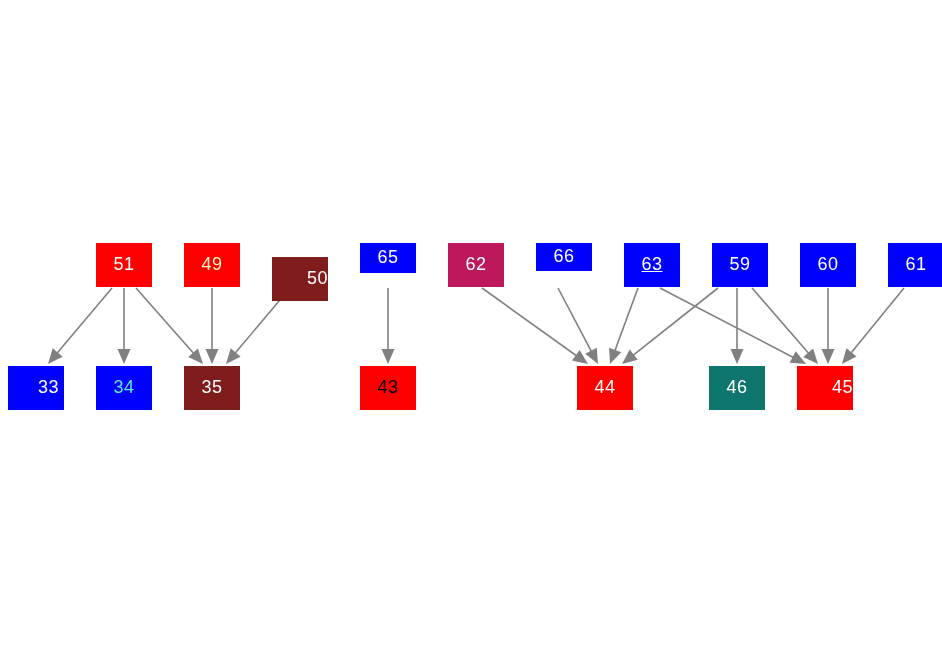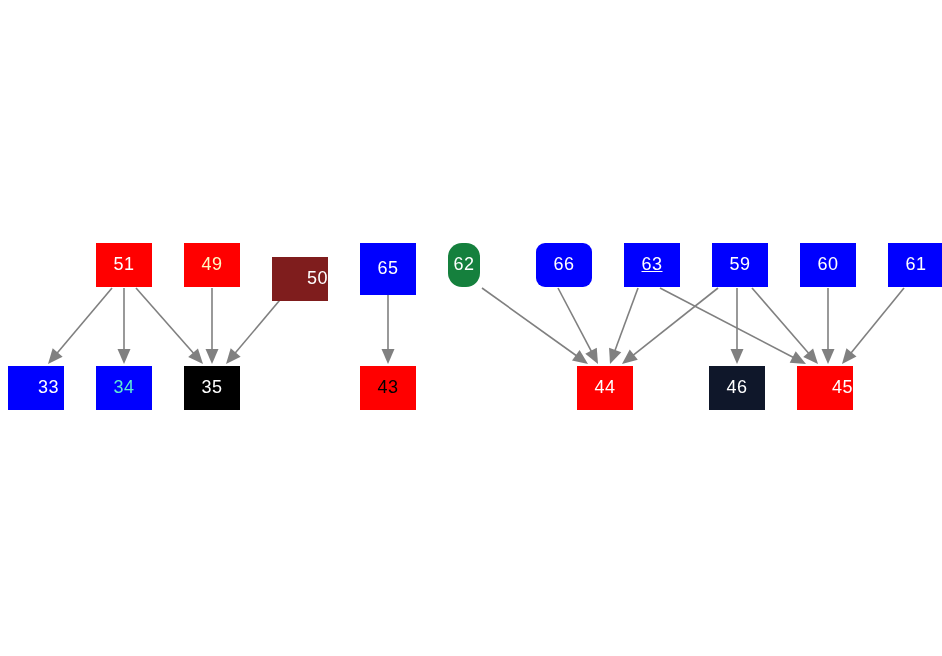--- a/index.html
+++ b/index.html
@@ -111,56 +111,56 @@
   <div id="node-layer">
       <div class="graph-node" style="left: 96px; top: 243px; width: 56px; height: 44px; background: rgb(255, 0, 0); color: rgb(255, 255, 255);">
         <span class="node-label">51</span>
       </div>
       <div class="graph-node" style="left: 184px; top: 243px; width: 56px; height: 44px; background: rgb(255, 0, 0); color: #fef9c3;">
         <span class="node-label">49</span>
       </div>
       <div class="graph-node" style="left: 272px; top: 257px; width: 56px; height: 44px; background: #7f1d1d; color: rgb(255, 255, 255); justify-content: flex-end;">
         <span class="node-label">50</span>
       </div>
-      <div class="graph-node" style="left: 360px; top: 243px; width: 56px; height: 52px; background: rgb(0, 0, 255); color: rgb(255, 255, 255);">
+      <div class="graph-node" style="left: 360px; top: 243px; width: 56px; height: 30px; background: rgb(0, 0, 255); color: rgb(255, 255, 255);">
         <span class="node-label">65</span>
       </div>
-      <div class="graph-node" style="left: 448px; top: 243px; width: 32px; height: 44px; background: #15803d; color: rgb(255, 255, 255); border-radius: 14px;">
+      <div class="graph-node" style="left: 448px; top: 243px; width: 56px; height: 44px; background: #be185d; color: rgb(255, 255, 255);">
         <span class="node-label">62</span>
       </div>
-      <div class="graph-node" style="left: 536px; top: 243px; width: 56px; height: 44px; background: rgb(0, 0, 255); color: rgb(255, 255, 255); border-radius: 9px;">
+      <div class="graph-node" style="left: 536px; top: 243px; width: 56px; height: 28px; background: rgb(0, 0, 255); color: rgb(255, 255, 255);">
         <span class="node-label">66</span>
       </div>
       <div class="graph-node" style="left: 624px; top: 243px; width: 56px; height: 44px; background: rgb(0, 0, 255); color: rgb(255, 255, 255); text-decoration: underline;">
         <span class="node-label">63</span>
       </div>
       <div class="graph-node" style="left: 712px; top: 243px; width: 56px; height: 44px; background: rgb(0, 0, 255); color: rgb(255, 255, 255);">
         <span class="node-label">59</span>
       </div>
       <div class="graph-node" style="left: 800px; top: 243px; width: 56px; height: 44px; background: rgb(0, 0, 255); color: rgb(255, 255, 255); text-align: center;">
         <span class="node-label">60</span>
       </div>
       <div class="graph-node" style="left: 888px; top: 243px; width: 56px; height: 44px; background: rgb(0, 0, 255); color: rgb(255, 255, 255);">
         <span class="node-label">61</span>
       </div>
       <div class="graph-node" style="left: 8px; top: 366px; width: 56px; height: 44px; background: rgb(0, 0, 255); color: rgb(255, 255, 255); padding-left: 25px;">
         <span class="node-label">33</span>
       </div>
       <div class="graph-node" style="left: 96px; top: 366px; width: 56px; height: 44px; background: rgb(0, 0, 255); color: #5eead4;">
         <span class="node-label">34</span>
       </div>
-      <div class="graph-node" style="left: 184px; top: 366px; width: 56px; height: 44px; background: #000000; color: rgb(255, 255, 255);">
+      <div class="graph-node" style="left: 184px; top: 366px; width: 56px; height: 44px; background: #7f1d1d; color: rgb(255, 255, 255);">
         <span class="node-label">35</span>
       </div>
       <div class="graph-node" style="left: 360px; top: 366px; width: 56px; height: 44px; background: rgb(255, 0, 0); color: #000000;">
         <span class="node-label">43</span>
       </div>
       <div class="graph-node" style="left: 577px; top: 366px; width: 56px; height: 44px; background: rgb(255, 0, 0); color: rgb(255, 255, 255);">
         <span class="node-label">44</span>
       </div>
-      <div class="graph-node" style="left: 709px; top: 366px; width: 56px; height: 44px; background: #0f172a; color: rgb(255, 255, 255); text-align: center;">
+      <div class="graph-node" style="left: 709px; top: 366px; width: 56px; height: 44px; background: #0f766e; color: rgb(255, 255, 255); text-align: center;">
         <span class="node-label">46</span>
       </div>
       <div class="graph-node" style="left: 797px; top: 366px; width: 56px; height: 44px; background: rgb(255, 0, 0); color: rgb(255, 255, 255); justify-content: flex-end;">
         <span class="node-label">45</span>
       </div>
     </div>
 </div>
 
 </body></html>

